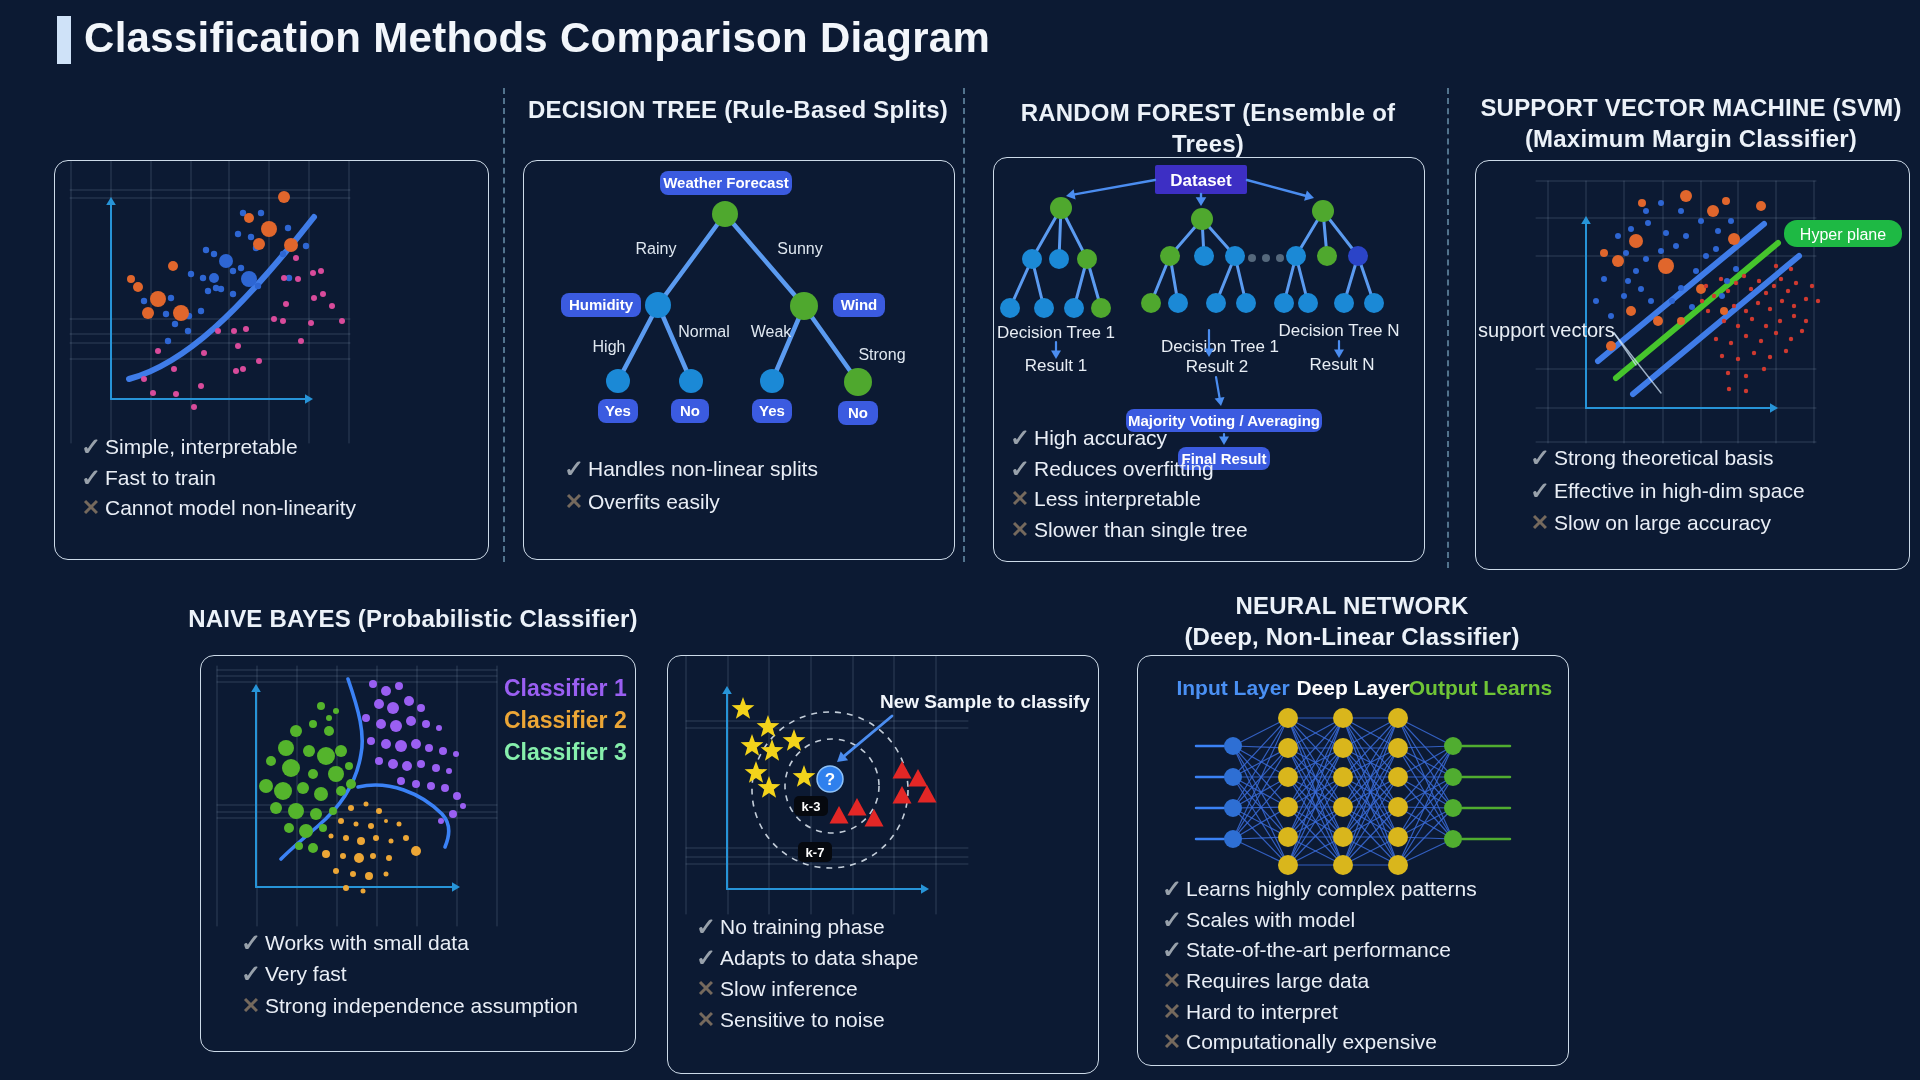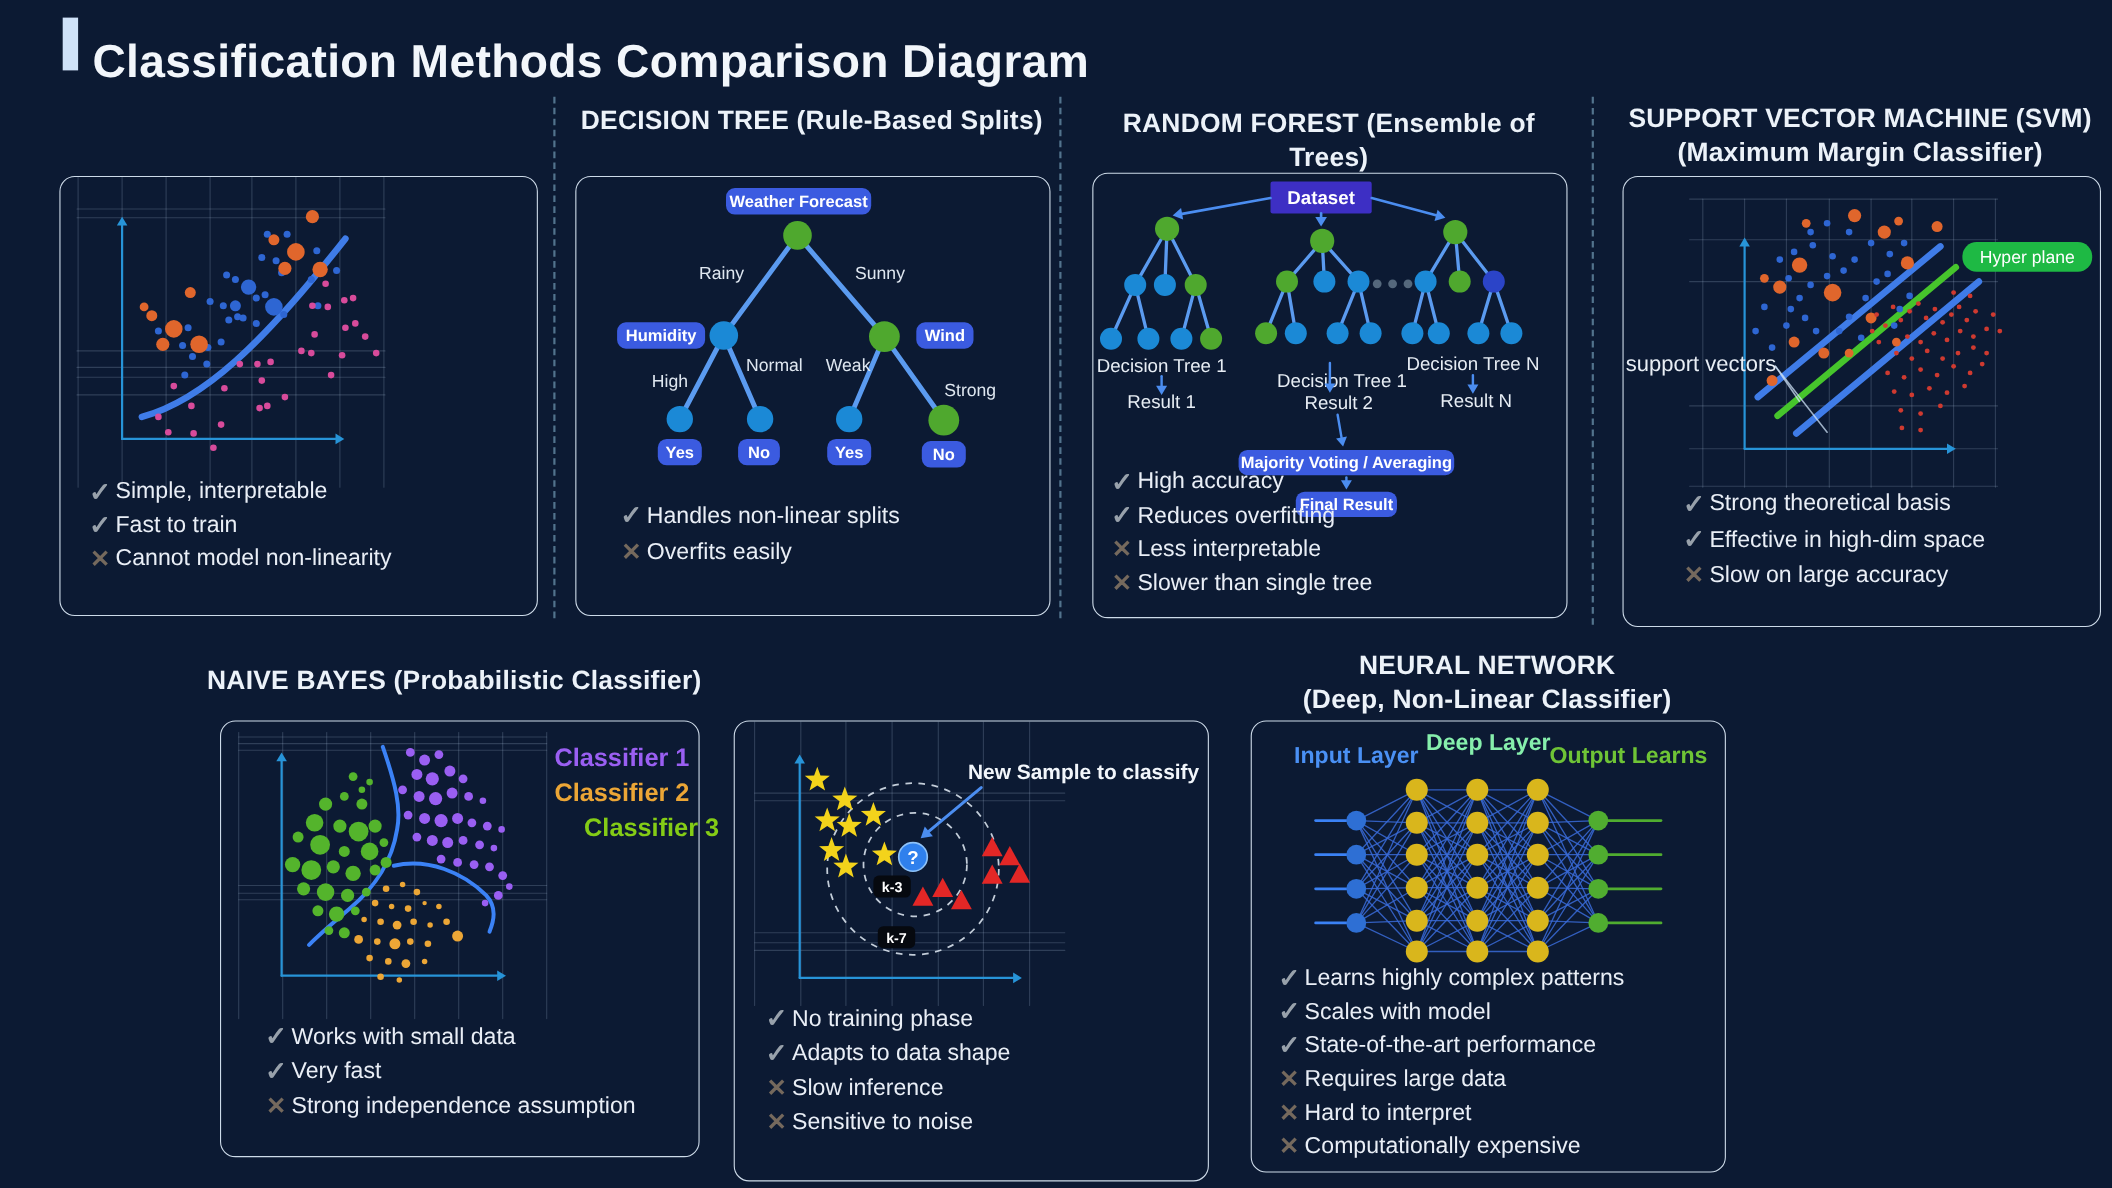--- a/index.html
+++ b/index.html
@@ -1,19 +1,19 @@
 <!DOCTYPE html>
 <html><head>
 <meta charset="utf-8">
 <style>
   html,body{margin:0;padding:0;background:#0c1a33;}
   #stage{position:relative;width:1920px;height:1080px;background:#0c1a33;overflow:hidden;
          font-family:"Liberation Sans",sans-serif;}
   .titlebar{position:absolute;left:57px;top:16px;width:14px;height:48px;background:#cfe2f8;}
-  .title{position:absolute;left:84px;top:32px;font-size:42px;font-weight:bold;color:#f2f6fb;letter-spacing:0.3px;}
+  .title{position:absolute;left:84px;top:14px;font-size:42px;font-weight:bold;color:#f2f6fb;letter-spacing:0.3px;}
   .heading{position:absolute;text-align:center;color:#ecf2f9;font-weight:bold;font-size:24px;line-height:31px;letter-spacing:0.2px;}
   .panel{position:absolute;border:1.5px solid rgba(222,236,248,0.92);border-radius:14px;}
   .panel svg{position:absolute;left:0;top:0;}
   .sep{position:absolute;width:0;border-left:2px dashed rgba(140,190,215,0.55);}
   .bullets{position:absolute;}
   .brow{display:flex;align-items:center;}
   .ic{width:28px;text-align:center;font-weight:bold;flex:none;}
   .ic-check{color:#98a1ab;font-size:24px;}
   .ic-cross{color:#75695d;font-size:22px;}
   .btext{color:#e9eef6;font-size:21px;white-space:nowrap;}
@@ -557,21 +557,21 @@
         <circle cx="135" cy="215" r="3" fill="#eca636"></circle>
         <circle cx="152" cy="218" r="3" fill="#eca636"></circle>
         <circle cx="168" cy="220" r="4" fill="#eca636"></circle>
         <circle cx="185" cy="218" r="2.5" fill="#eca636"></circle>
         <circle cx="145" cy="232" r="3" fill="#eca636"></circle>
         <circle cx="162" cy="235" r="2.5" fill="#eca636"></circle>
       </svg>
     <div class="legend" style="left:303px;top:16px;">
         <div style="color: rgb(154, 95, 242);">Classifier 1</div>
         <div style="color: rgb(236, 166, 54);">Classifier 2</div>
-        <div style="color: #84cc16; margin-left: 27px;">Classifier 3</div>
+        <div style="color: #86efac;">Classifier 3</div>
       </div>
     <div class="bullets" style="left:36px;top:271px;">
         <div class="brow" style="height: 31.5px;">
           <span class="ic ic-check">✓</span>
           <span class="btext">Works with small data</span>
         </div>
         <div class="brow" style="height: 31.5px;">
           <span class="ic ic-check">✓</span>
           <span class="btext">Very fast</span>
         </div>
@@ -644,21 +644,21 @@
         <div class="brow" style="height: 31px;">
           <span class="ic ic-cross">✕</span>
           <span class="btext">Sensitive to noise</span>
         </div>
       </div>
   </div>
 
   <div class="panel" style="left:1137px;top:655px;width:430px;height:409px;">
     <div id="nn-labels">
         <div class="nn-label" style="left: 15px; width: 160px; top: 20px; color: rgb(74, 144, 244);">Input Layer</div>
-        <div class="nn-label" style="left: 135px; width: 160px; top: 8px; color: #86efac;">Deep Layer</div>
+        <div class="nn-label" style="left: 135px; width: 160px; top: 20px; color: #ffffff;">Deep Layer</div>
         <div class="nn-label" style="left: 260px; width: 165px; top: 20px; color: rgb(111, 196, 54);">Output Learns</div>
       </div>
     <svg id="fig-nn" width="430" height="175" viewBox="0 0 430 175" style="top:50px;">
         <line x1="58" y1="40" x2="86" y2="40" stroke="#3b82f6" stroke-width="2.5" stroke-linecap="round"></line>
         <line x1="58" y1="71" x2="86" y2="71" stroke="#3b82f6" stroke-width="2.5" stroke-linecap="round"></line>
         <line x1="58" y1="102" x2="86" y2="102" stroke="#3b82f6" stroke-width="2.5" stroke-linecap="round"></line>
         <line x1="58" y1="133" x2="86" y2="133" stroke="#3b82f6" stroke-width="2.5" stroke-linecap="round"></line>
         <line x1="324" y1="40" x2="372" y2="40" stroke="#50ad30" stroke-width="2.5" stroke-linecap="round"></line>
         <line x1="324" y1="71" x2="372" y2="71" stroke="#50ad30" stroke-width="2.5" stroke-linecap="round"></line>
         <line x1="324" y1="102" x2="372" y2="102" stroke="#50ad30" stroke-width="2.5" stroke-linecap="round"></line>

